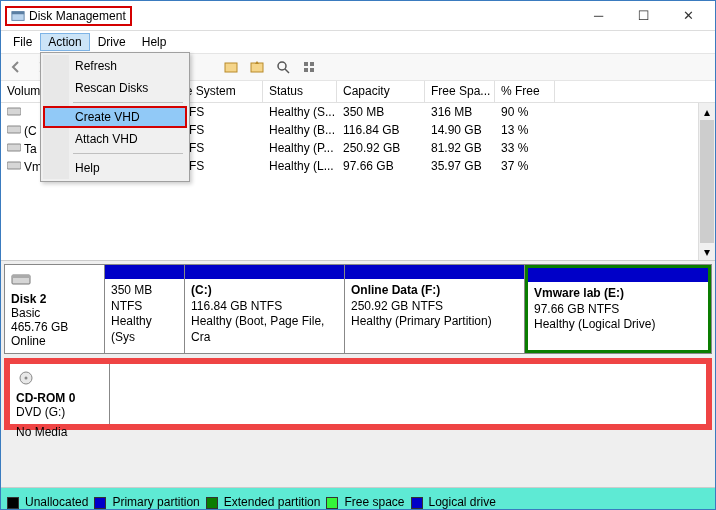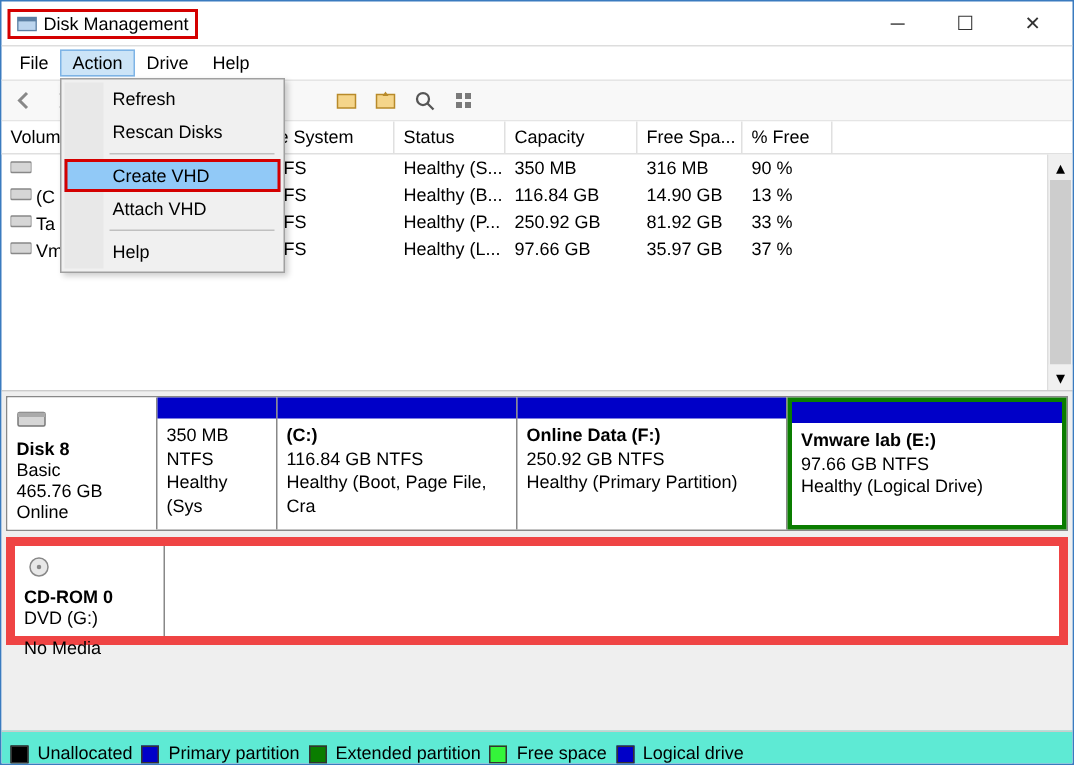--- a/index.html
+++ b/index.html
@@ -210,21 +210,21 @@
     </div>
   </div>
 
   <div class="grpanel">
     <div class="diskrow">
       <div class="diskinfo">
         <span class="dicon"><svg width="20" height="16" viewBox="0 0 20 16">
               <rect x="1" y="4" width="18" height="9" rx="1" fill="#d6d6d6" stroke="#777"></rect>
               <rect x="1" y="4" width="18" height="3" fill="#aaa"></rect>
             </svg></span>
-        <div class="dname">Disk 8</div>
+        <div class="dname">Disk 2</div>
         <div>Basic</div>
         <div>465.76 GB</div>
         <div>Online</div>
       </div>
       <div class="parts">
         <div class="part" style="width:80px">
           <div class="stripe"></div>
           <div class="pbody">
             <div class="pname"></div>
             <div>350 MB NTFS</div>

